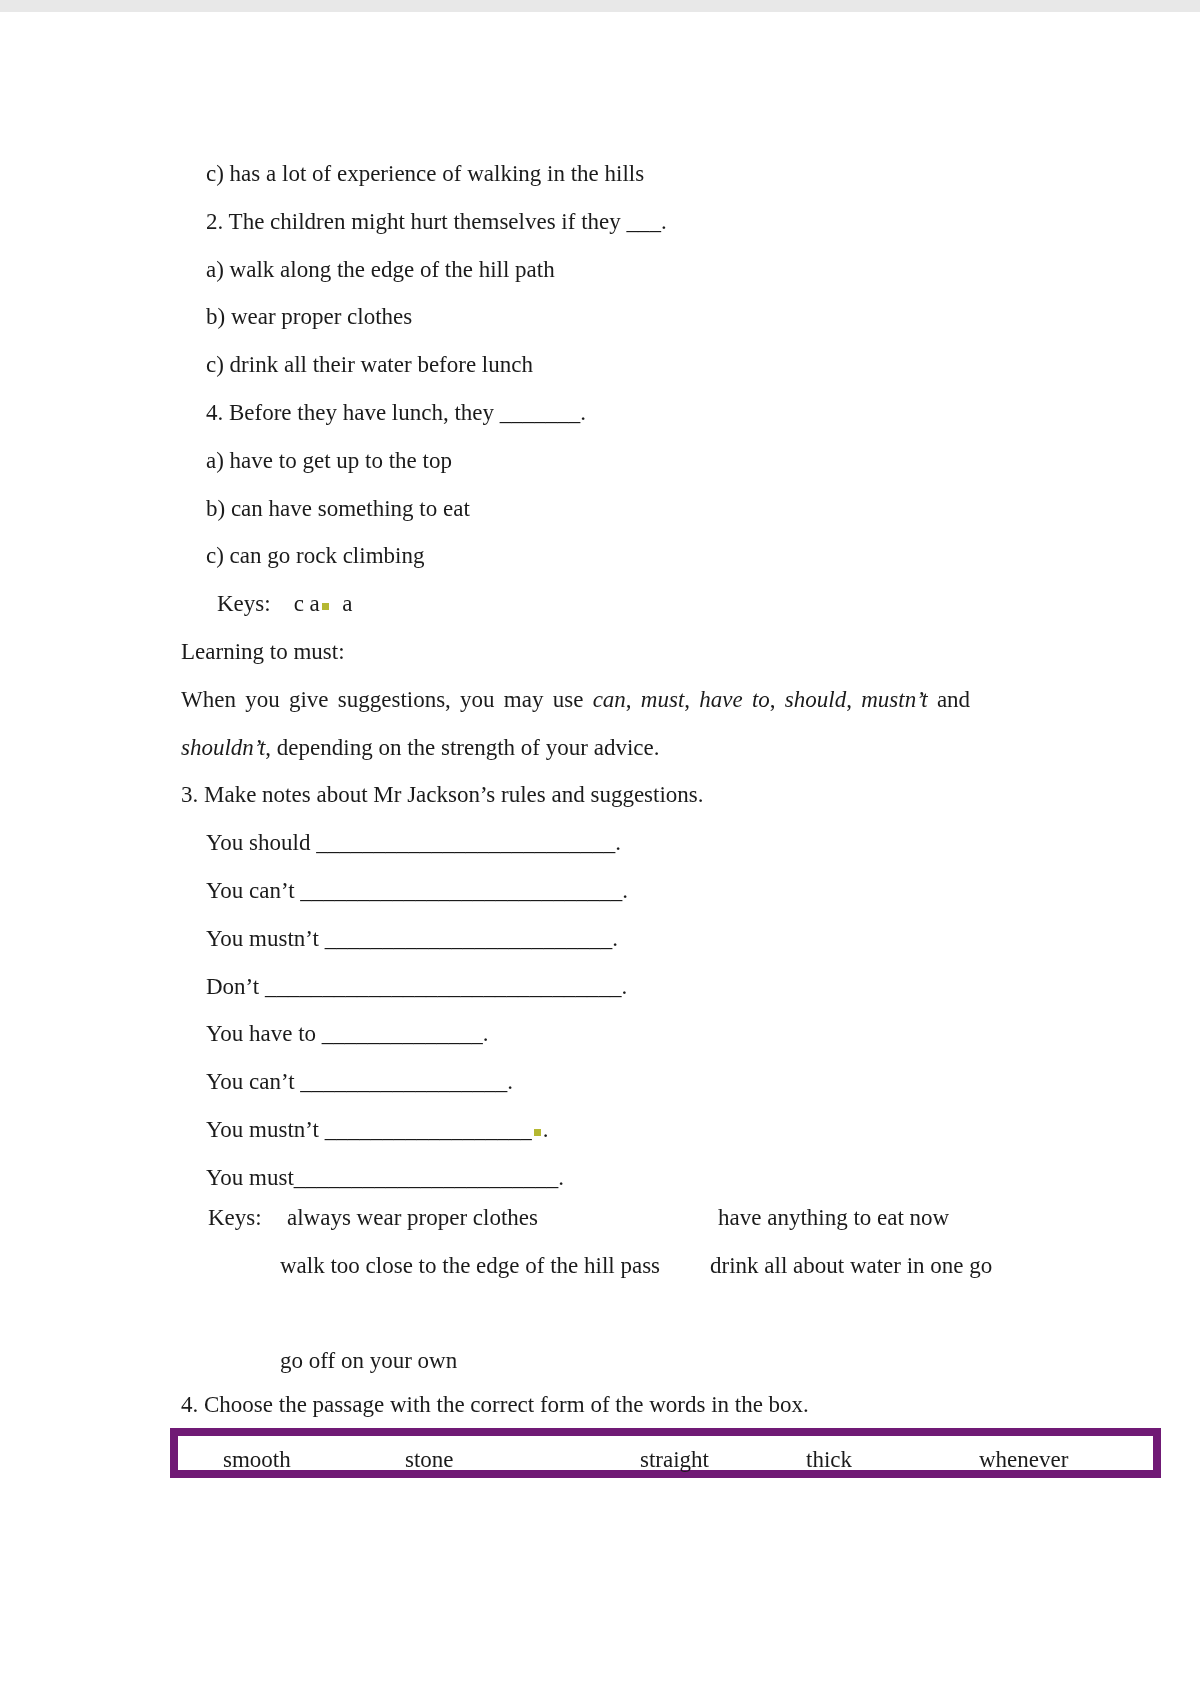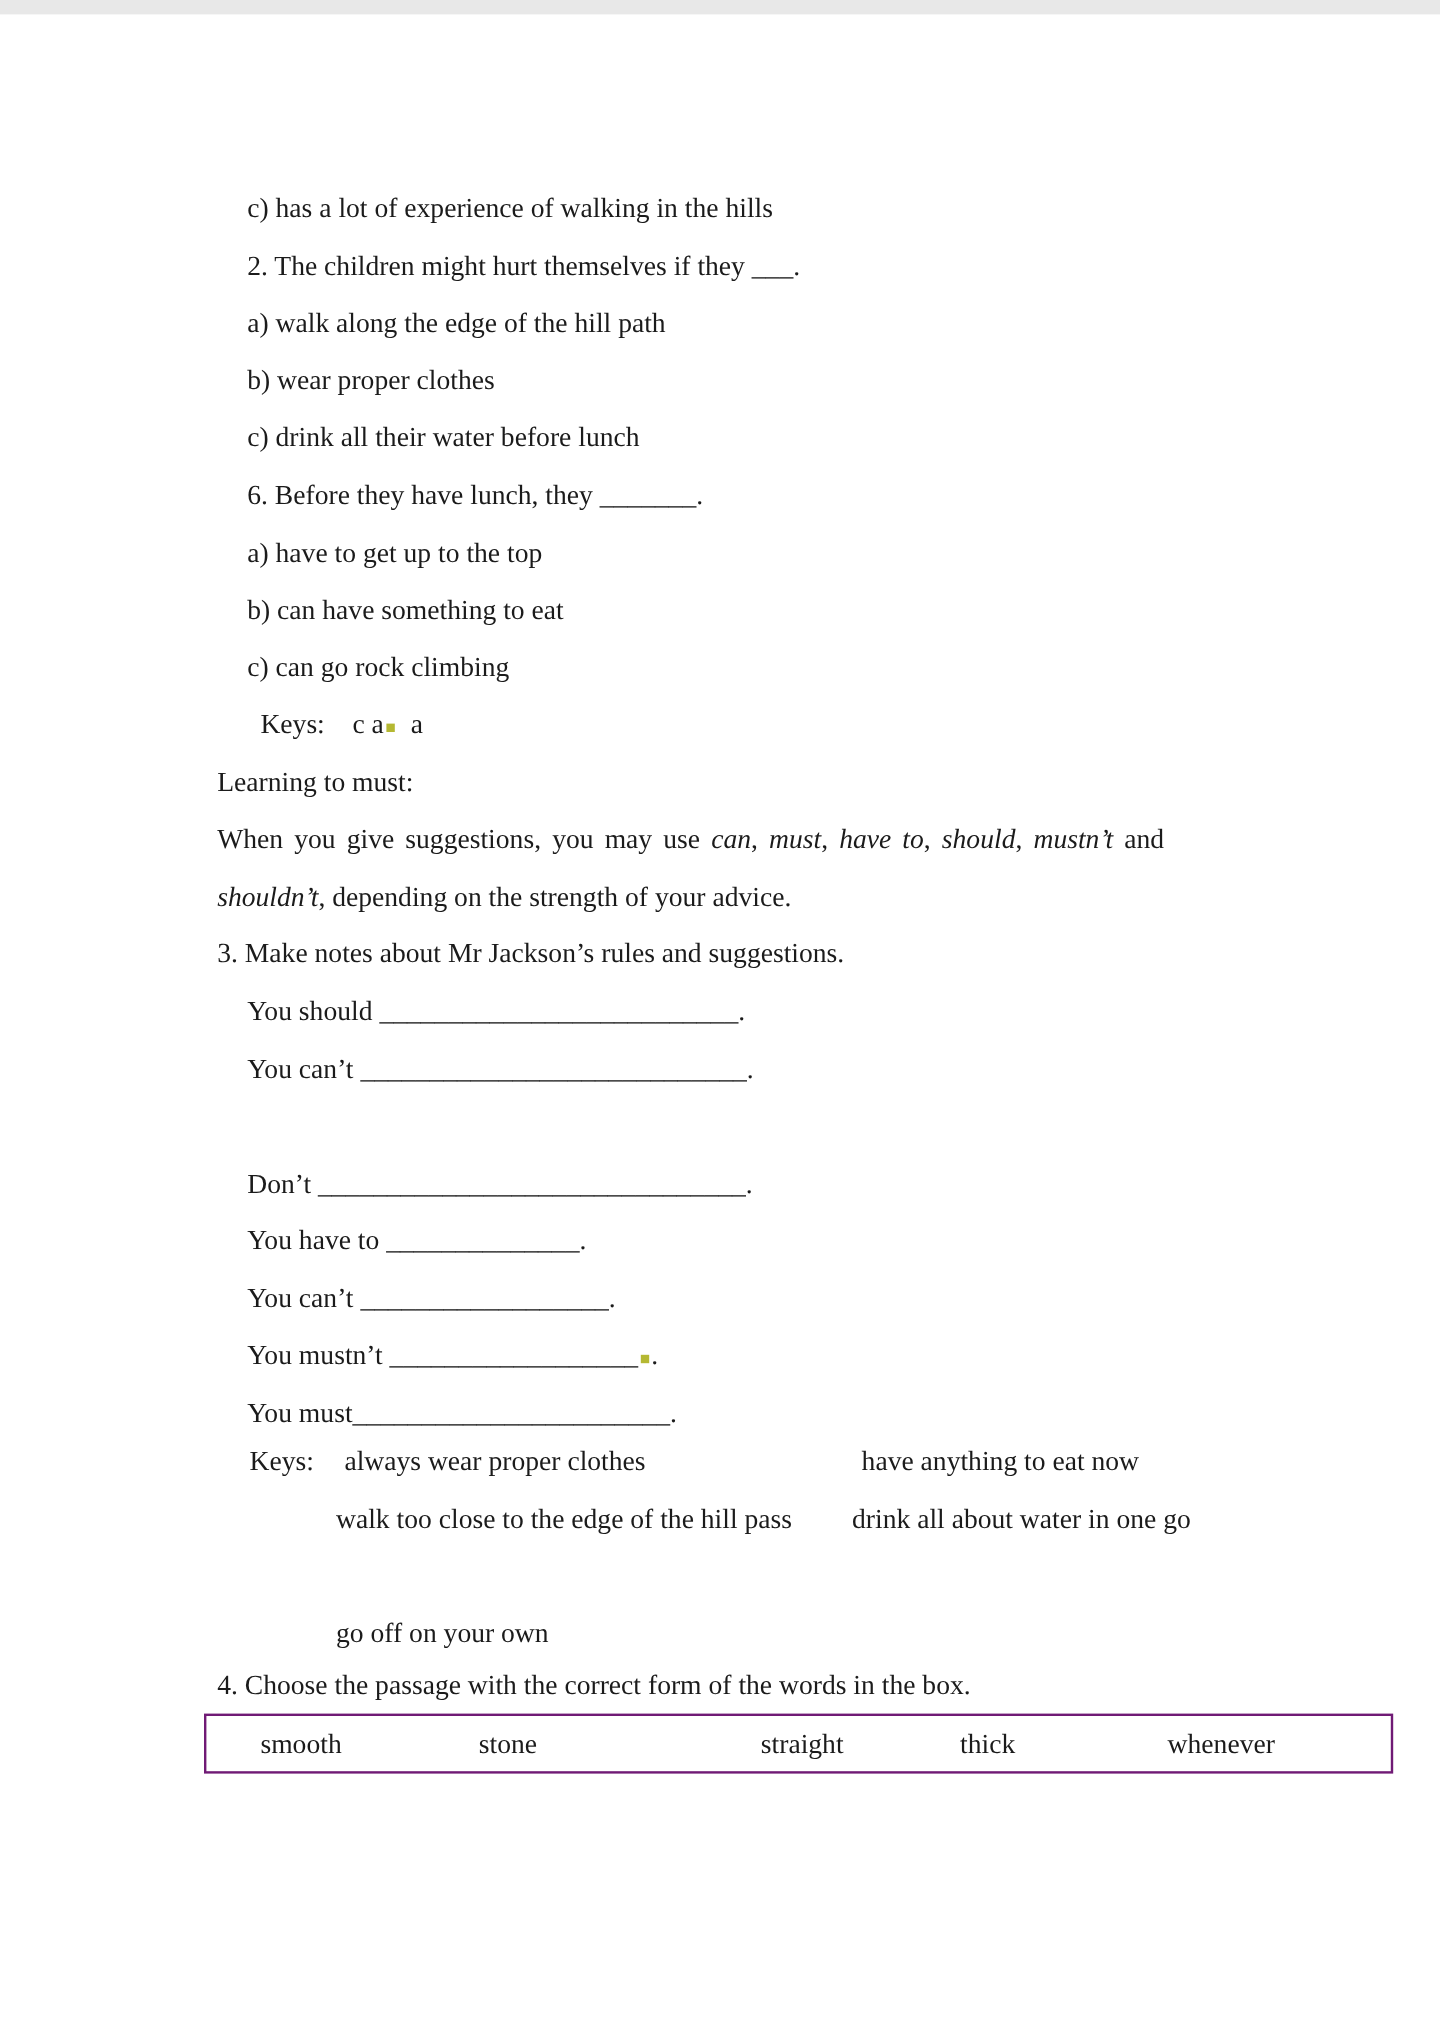--- a/index.html
+++ b/index.html
@@ -30,39 +30,39 @@
     vertical-align:baseline;
     transform:translateY(-1px);
   }
   .dot7{width:7px;height:7px;margin:0 2px;}
   .dot5{width:5px;height:5px;margin:0 1px;}
   .abs{position:absolute;white-space:nowrap;}
   .word-box{
     position:absolute;
     left:170px;top:1416px;
     width:991px;height:50px;
-    border:2px solid #701a75;
+    border:8px solid #701a75;
     box-sizing:border-box;
   }
   .word-box .abs{top:9px;line-height:30px;height:30px;}
   i{font-style:italic;}
 </style>
 </head>
 <body>
 
 <div class="page">
 
   <div class="ln" style="top:145px">c) has a lot of experience of walking in the hills</div>
 
   <div class="ln" style="top:193px">2. The children might hurt themselves if they ___.</div>
   <div class="ln" style="top:241px">a) walk along the edge of the hill path</div>
   <div class="ln" style="top:288px">b) wear proper clothes</div>
   <div class="ln" style="top:336px">c) drink all their water before lunch</div>
 
-  <div class="ln" style="top:384px">6. Before they have lunch, they _______.</div>
+  <div class="ln" style="top:384px">4. Before they have lunch, they _______.</div>
   <div class="ln" style="top:432px">a) have to get up to the top</div>
   <div class="ln" style="top:480px">b) can have something to eat</div>
   <div class="ln" style="top:527px">c) can go rock climbing</div>
 
   <div class="ln" style="top:575px;left:217px">
     <span class="pre">Keys:    c a</span><span class="dot dot7"></span><span class="pre">  a</span>
   </div>
 
   <div class="ln m0" style="top:623px">Learning to must:</div>
 
@@ -70,20 +70,21 @@
     <i>shouldn’t</i><span>, depending on the strength of your advice.</span>
   </div>
   <div class="ln m0 just" style="top:671px">
     <span>When you give suggestions, you may use </span><i>can</i><span>, </span><i>must</i><span>, </span><i>have to</i><span>, </span><i>should</i><span>, </span><i>mustn’t</i><span> and</span>
   </div>
 
   <div class="ln m0" style="top:766px">3. Make notes about Mr Jackson’s rules and suggestions.</div>
 
   <div class="ln" style="top:814px">You should __________________________.</div>
   <div class="ln" style="top:862px">You can’t ____________________________.</div>
+  <div class="ln" style="top:910px">You mustn’t _________________________.</div>
   <div class="ln" style="top:958px">Don’t _______________________________.</div>
   <div class="ln" style="top:1005px">You have to ______________.</div>
   <div class="ln" style="top:1053px">You can’t __________________.</div>
   <div class="ln" style="top:1101px">
     <span>You mustn’t __________________</span><span class="dot dot7"></span><span>.</span>
   </div>
   <div class="ln" style="top:1149px">You must_______________________.</div>
 
   <div class="ln" style="top:1189px;left:0;width:1200px">
     <span class="abs" style="left:208px">Keys:</span>

